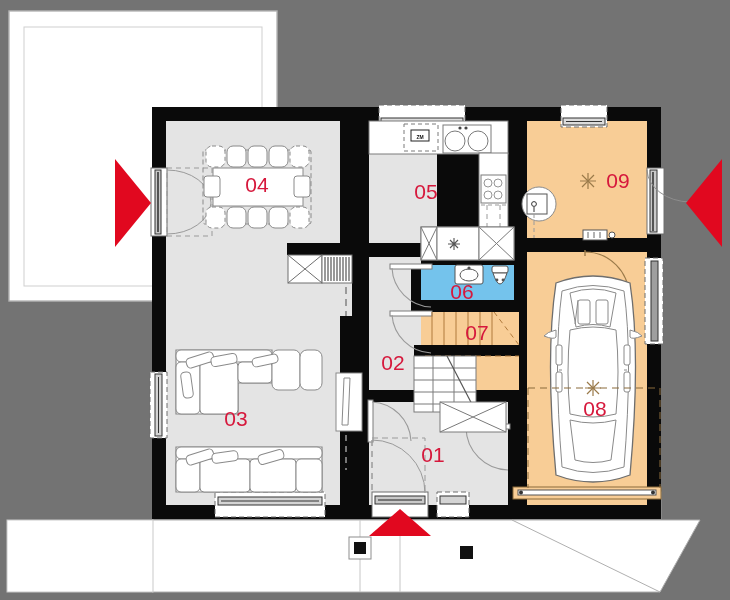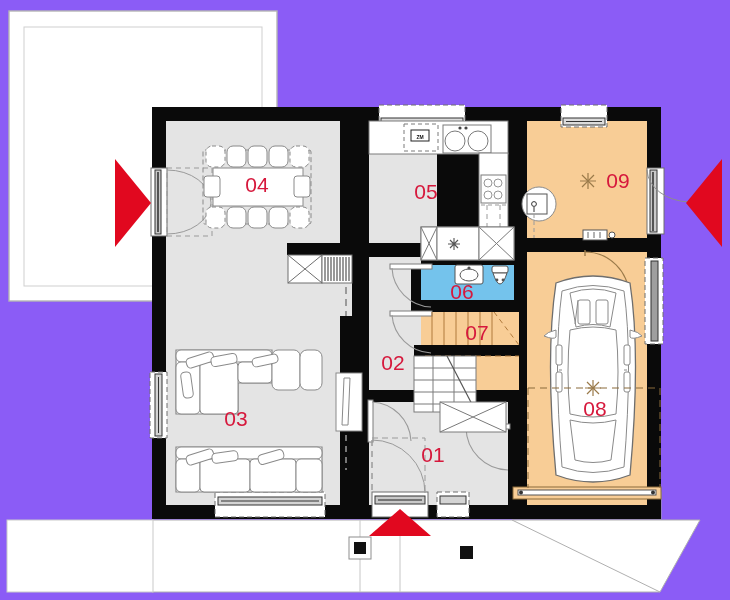--- a/index.html
+++ b/index.html
@@ -1,18 +1,18 @@
 <!DOCTYPE html>
 <html><head>
 <meta charset="utf-8">
 <style>
   html,body{margin:0;padding:0;background:#ffffff;}
   body{width:730px;height:600px;overflow:hidden;
        font-family:"Liberation Sans",sans-serif;}
-  #plan{position:relative;width:730px;height:600px;background:#8b5cf6;}
+  #plan{position:relative;width:730px;height:600px;background:#737373;}
   svg{display:block;}
   .roomnum{fill:#d6183c;font-family:"Liberation Sans",sans-serif;
            font-size:21px;text-anchor:middle;dominant-baseline:middle;}
   .tinytxt{fill:#111;font-family:"Liberation Sans",sans-serif;
            font-size:5px;font-weight:bold;text-anchor:middle;}
 </style>
 </head>
 <body>
 
 <div id="plan">

